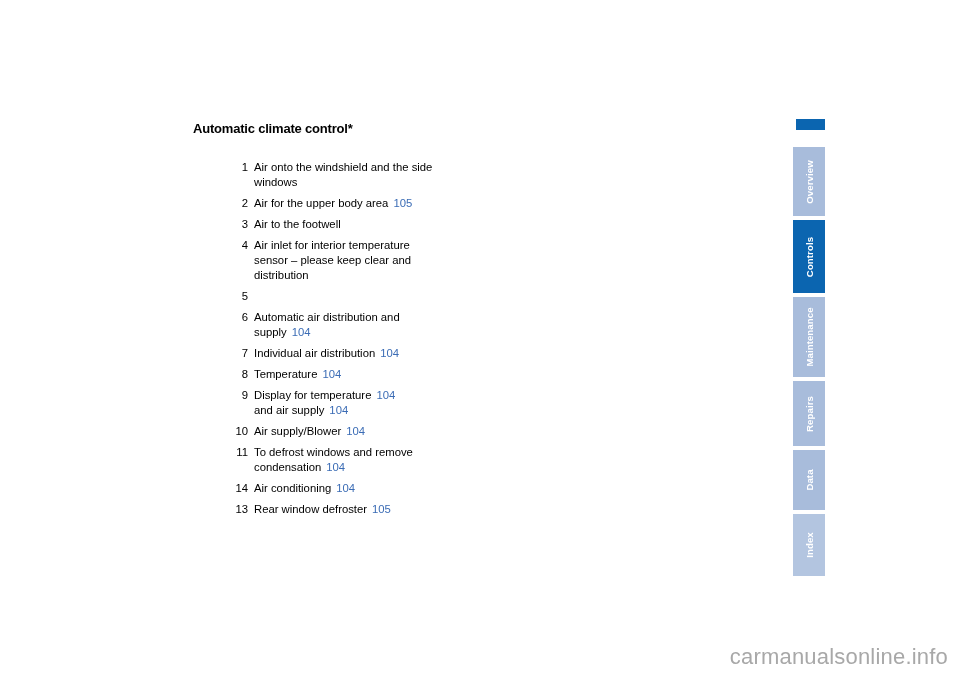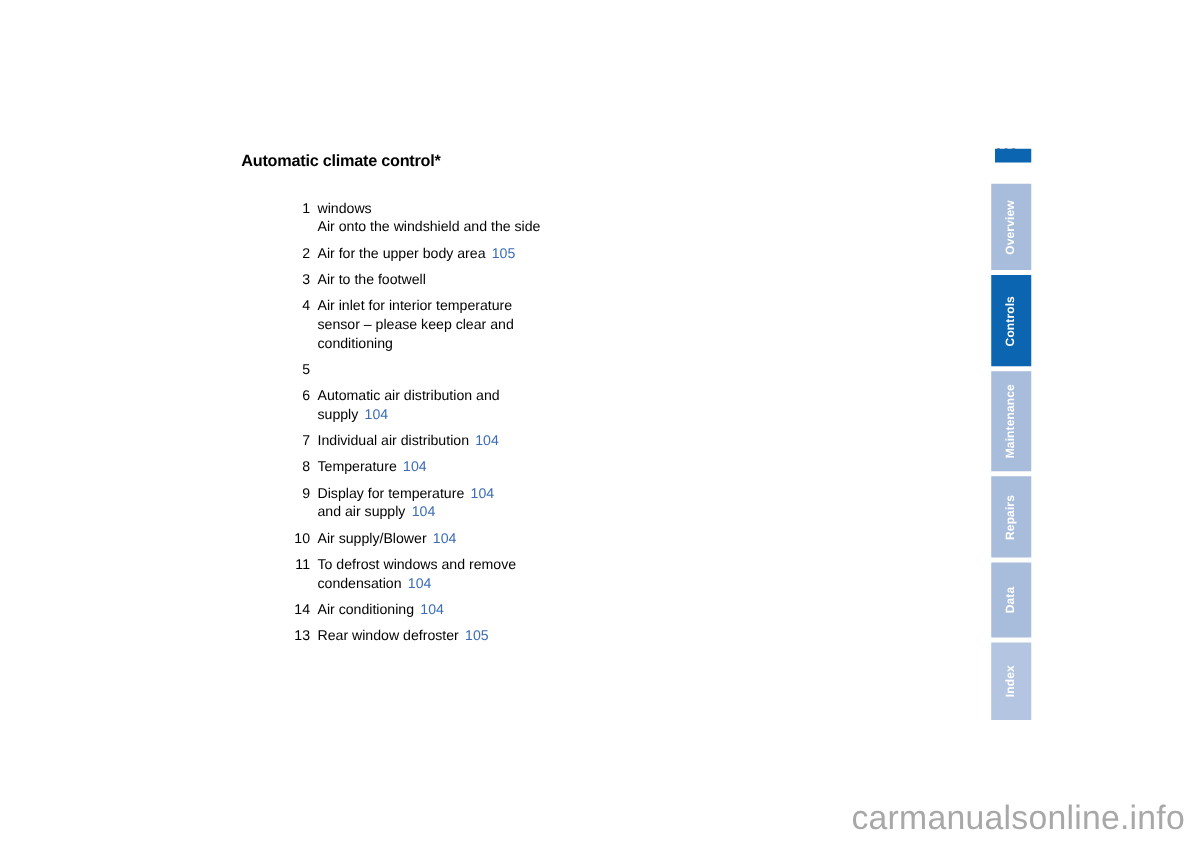--- a/index.html
+++ b/index.html
@@ -133,63 +133,63 @@
     font-weight: bold;
     letter-spacing: 0.1px;
     color: #ffffff;
   }
 
   
   .watermark {
     position: absolute;
     right: 12px;
     bottom: 8px;
-    font-size: 27px;
+    font-size: 22px;
     color: #a8a8a8;
     letter-spacing: 0.2px;
     font-weight: normal;
   }
 </style>
 </head>
 <body>
 
 <div class="page">
 
   <h1 class="page-title">Automatic climate control*</h1>
 
   <div class="folio">103</div>
 
   <div class="folio-marker"></div>
 
   <ol class="legend" id="legend-list">
       <li class="legend-item">
         <span class="legend-num">1</span>
         <span class="legend-text">
+          <span class="legend-line"><span>Air onto the windshield and the side</span></span>
           <span class="legend-line"><span>windows</span></span>
-          <span class="legend-line"><span>Air onto the windshield and the side</span></span>
         </span>
       </li>
       <li class="legend-item">
         <span class="legend-num">2</span>
         <span class="legend-text">
           <span class="legend-line"><span>Air for the upper body area</span><span class="pageref">105</span></span>
         </span>
       </li>
       <li class="legend-item">
         <span class="legend-num">3</span>
         <span class="legend-text">
           <span class="legend-line"><span>Air to the footwell</span></span>
         </span>
       </li>
       <li class="legend-item">
         <span class="legend-num">4</span>
         <span class="legend-text">
           <span class="legend-line"><span>Air inlet for interior temperature</span></span>
           <span class="legend-line"><span>sensor – please keep clear and</span></span>
-          <span class="legend-line"><span>conditioning</span></span>
+          <span class="legend-line"><span>distribution</span></span>
         </span>
       </li>
       <li class="legend-item">
         <span class="legend-num">5</span>
       </li>
       <li class="legend-item">
         <span class="legend-num">6</span>
         <span class="legend-text">
           <span class="legend-line"><span>Automatic air distribution and</span></span>
           <span class="legend-line"><span>supply</span><span class="pageref">104</span></span>

